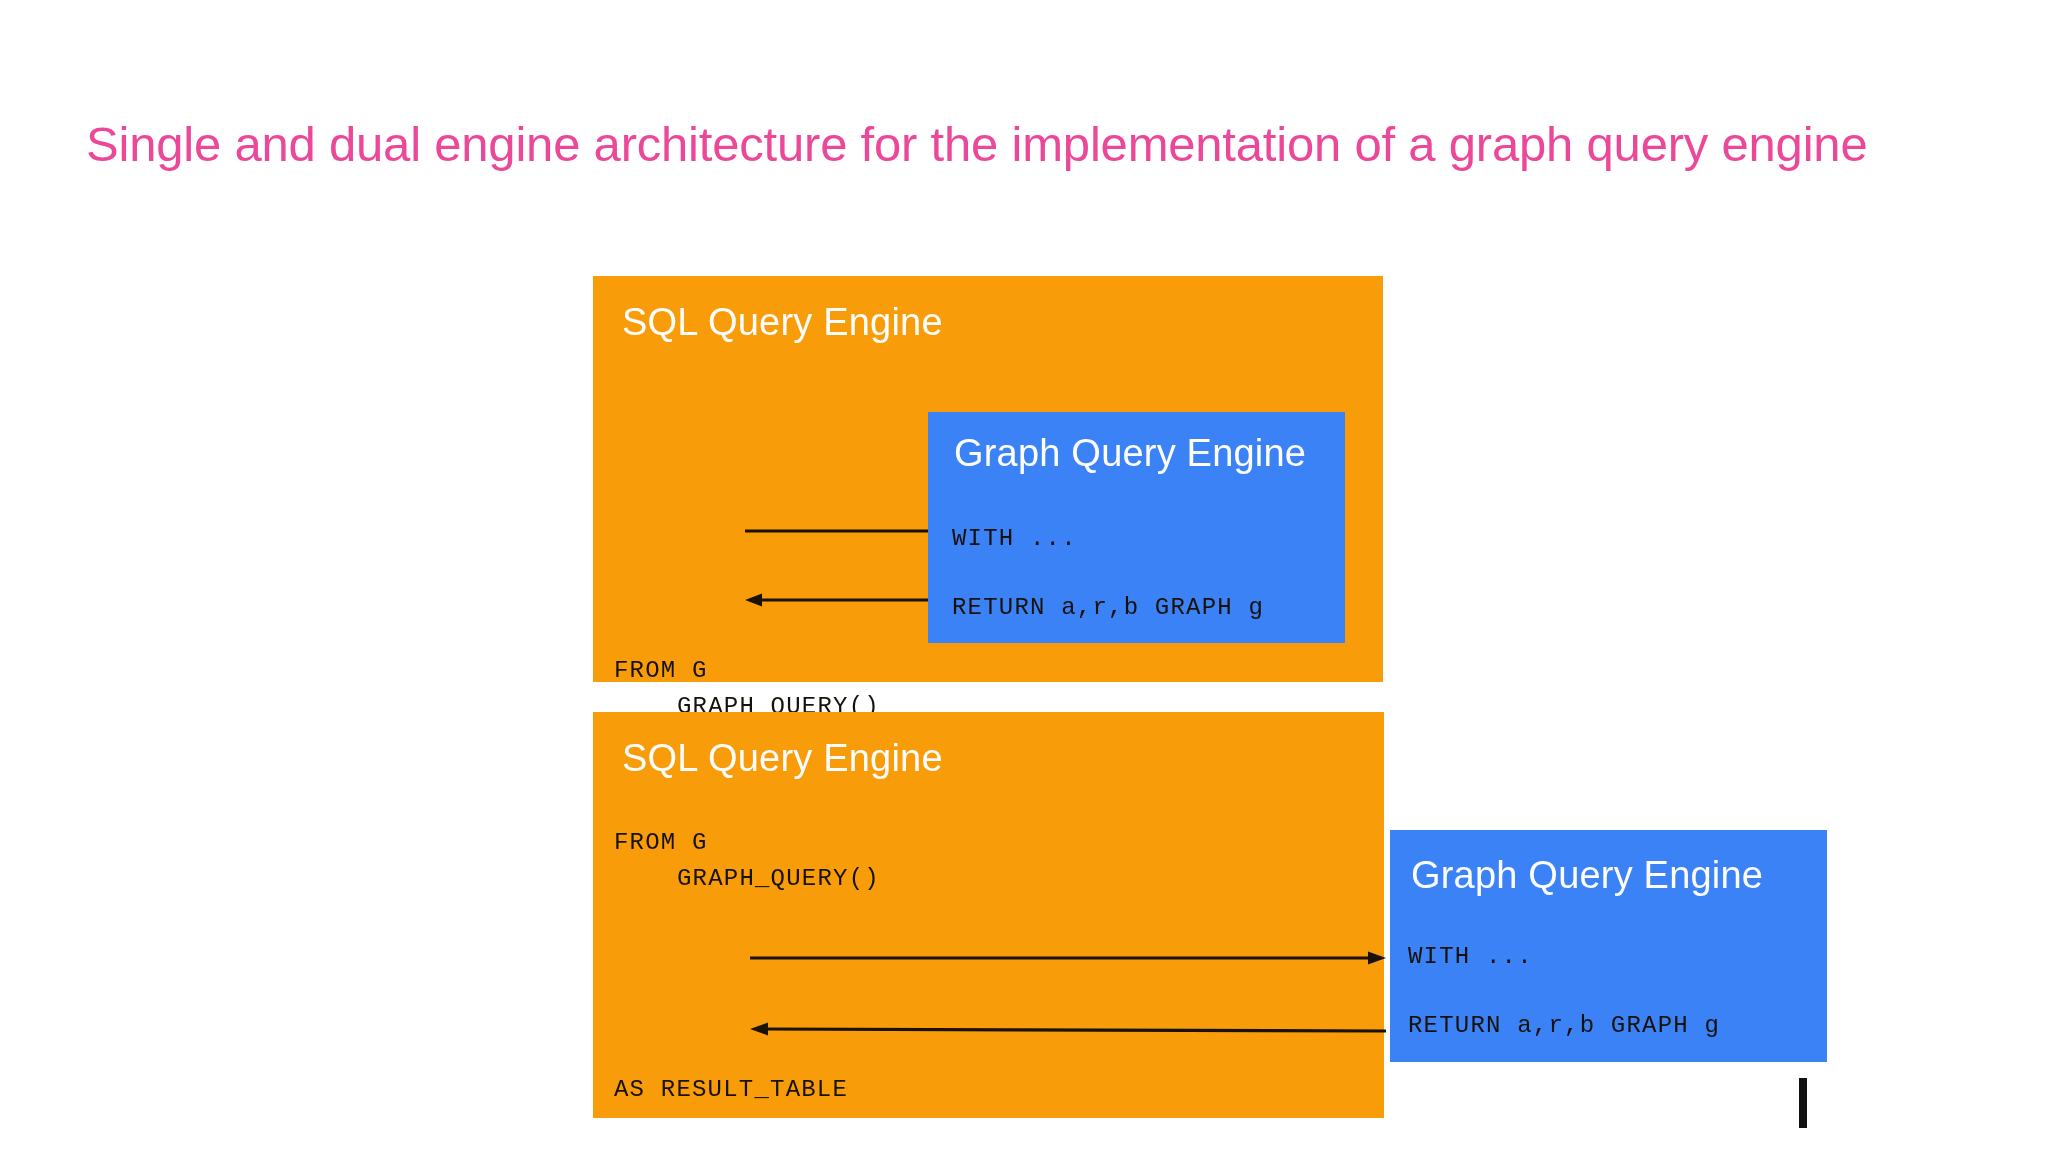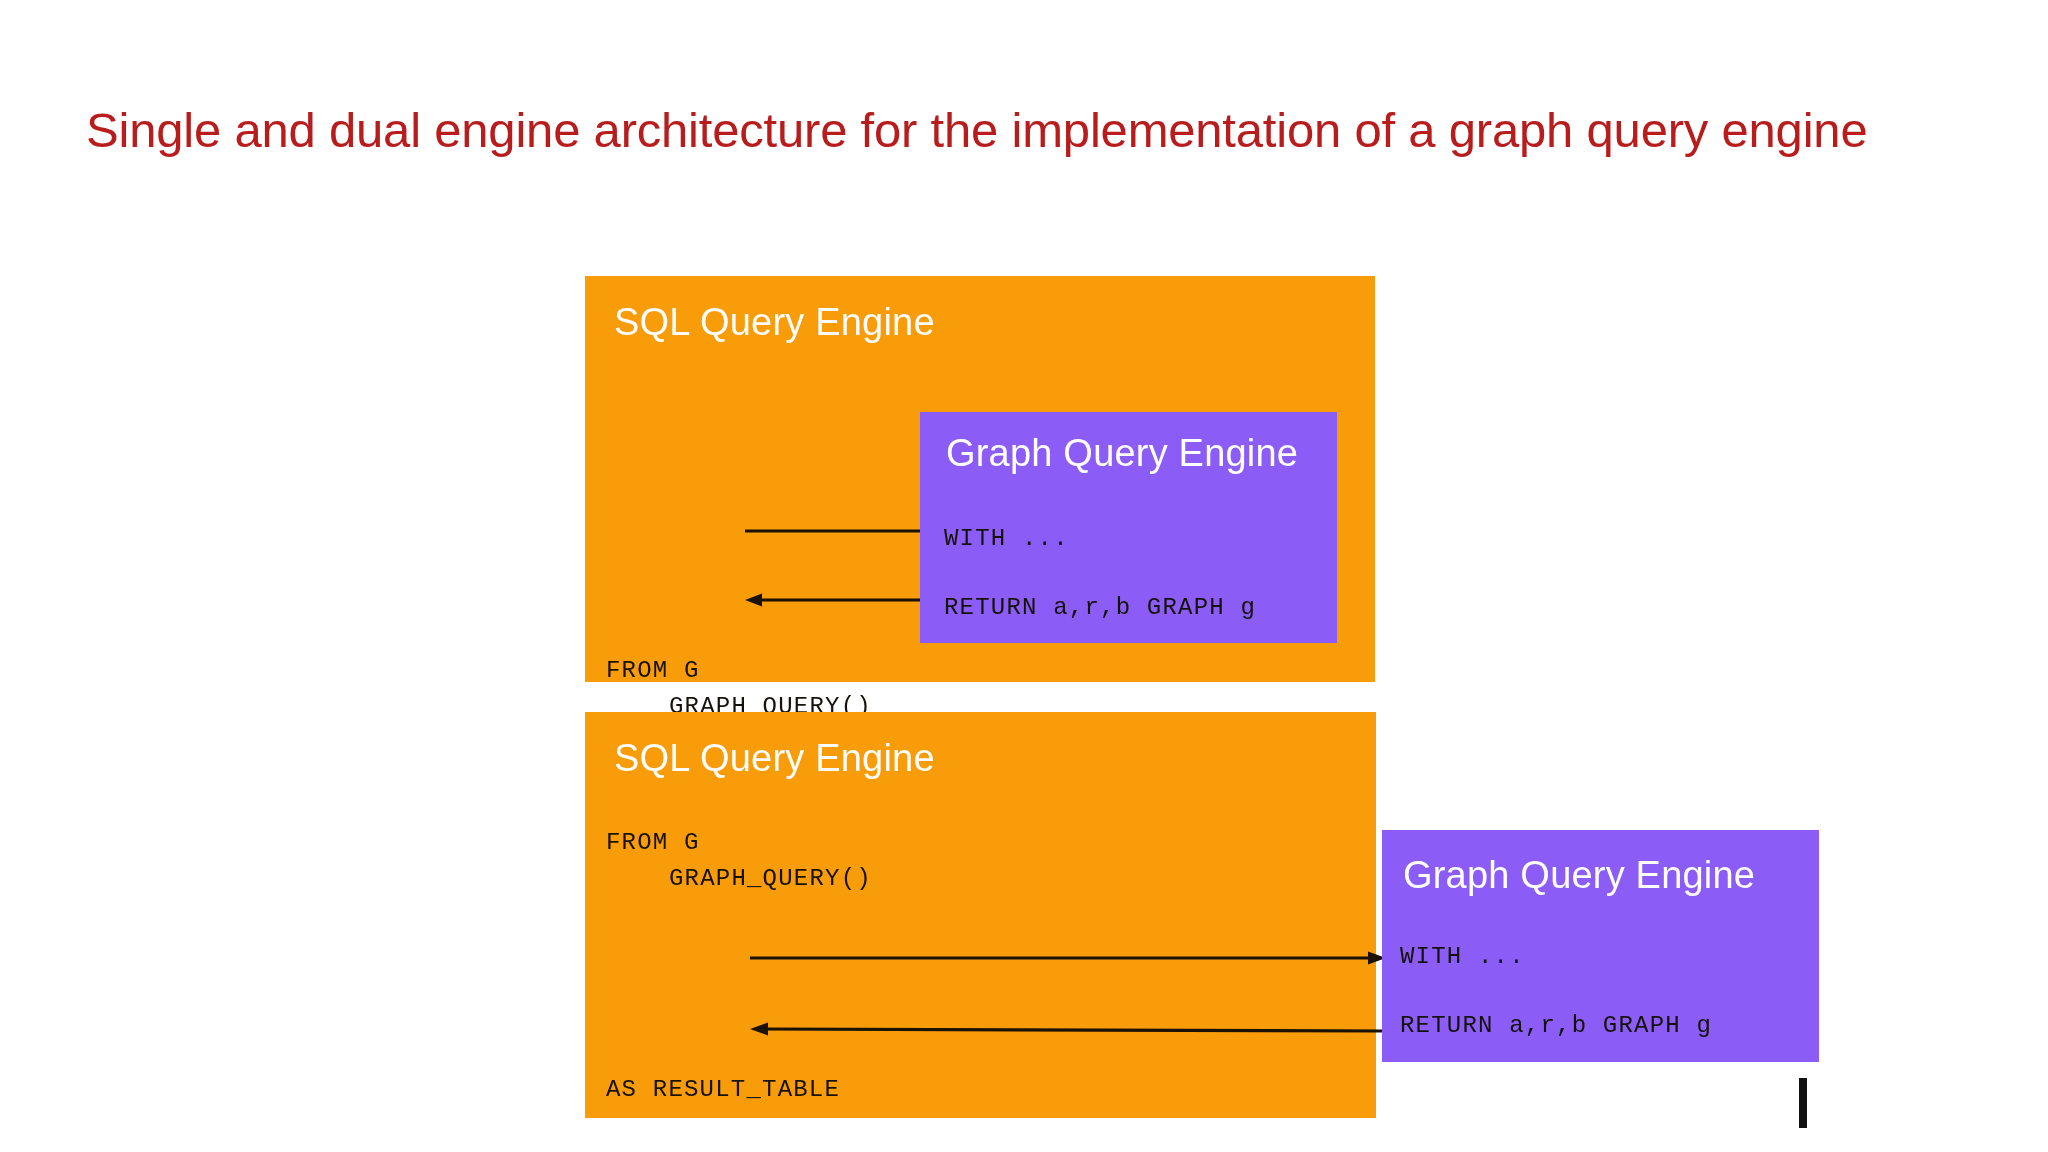--- a/index.html
+++ b/index.html
@@ -20,40 +20,41 @@
     position: relative;
     width: 2048px;
     height: 1152px;
     background: #ffffff;
   }
 
   
   .slide-title {
     position: absolute;
     left: 86px;
-    top: 98px;
+    top: 112px;
     width: 1820px;
     font-family: "Liberation Sans", sans-serif;
     font-size: 49px;
     line-height: 1.32;
     font-weight: 400;
-    color: #b91c1c;
+    color: #ec4899;
     letter-spacing: -0.2px;
   }
 
   
   .engine-box {
     position: absolute;
     box-sizing: border-box;
+    margin-left: 8px;
   }
   .engine-box.sql {
     background: #f99c09;
   }
   .engine-box.graph {
-    background: #8b5cf6;
+    background: #3b82f6;
   }
 
   .box-header {
     position: absolute;
     font-family: "Liberation Sans", sans-serif;
     font-weight: 400;
     color: #fdfdfd;
     white-space: nowrap;
     letter-spacing: 0.2px;
   }

